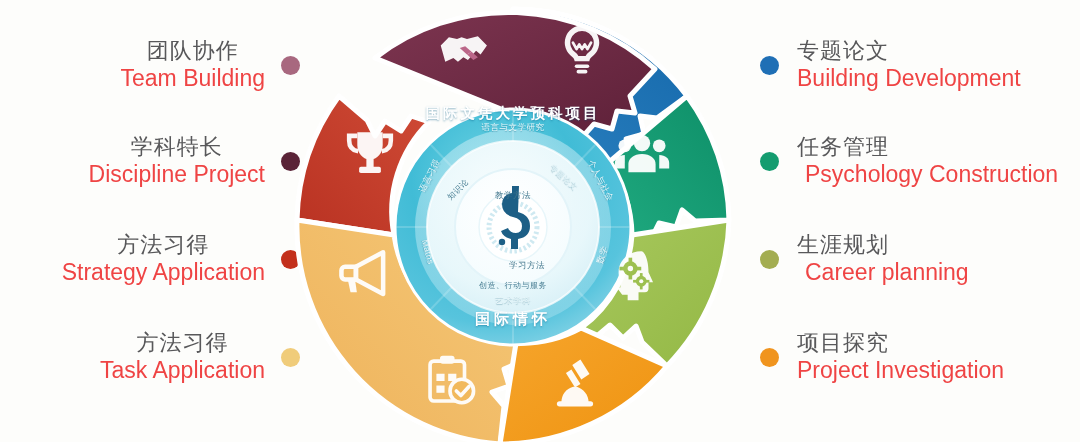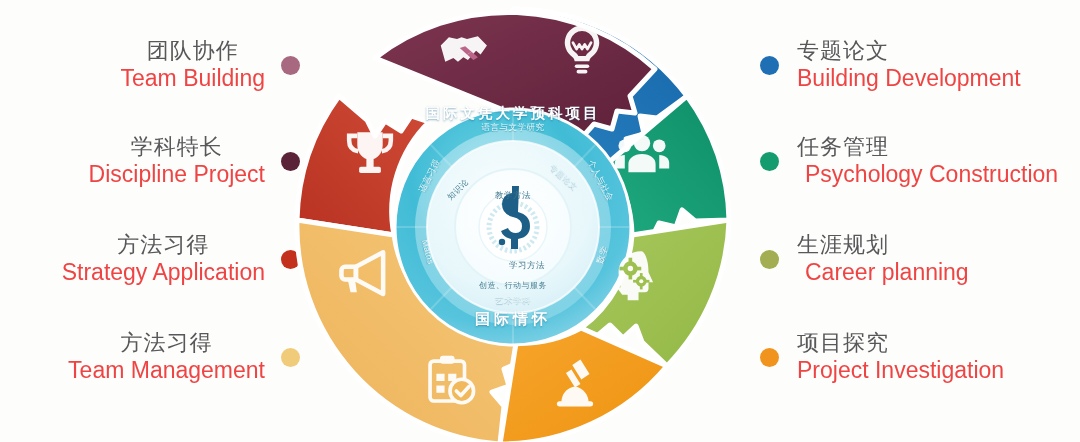--- a/index.html
+++ b/index.html
@@ -98,21 +98,21 @@
       <div class="label-text">
         <span class="lbl-cn">方法习得</span>
         <span class="lbl-en">Strategy Application</span>
       </div>
       <span class="dot" style="background:#c3301c;"></span>
     </div>
 
     <div class="label-row" style="top:330px;">
       <div class="label-text">
         <span class="lbl-cn">方法习得</span>
-        <span class="lbl-en">Team Management</span>
+        <span class="lbl-en">Task Application</span>
       </div>
       <span class="dot" style="background:#f0cc7a;"></span>
     </div>
   </div>
 
   <div class="label-col right">
 
     <div class="label-row" style="top:38px;">
       <span class="dot" style="background:#1f6fb5;"></span>
       <div class="label-text">

